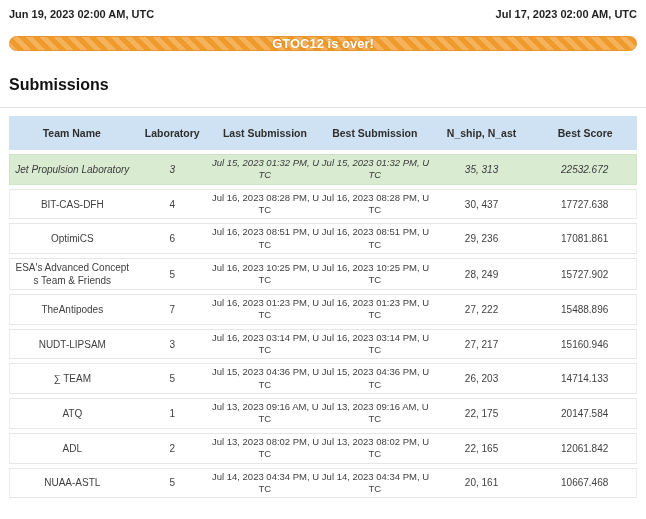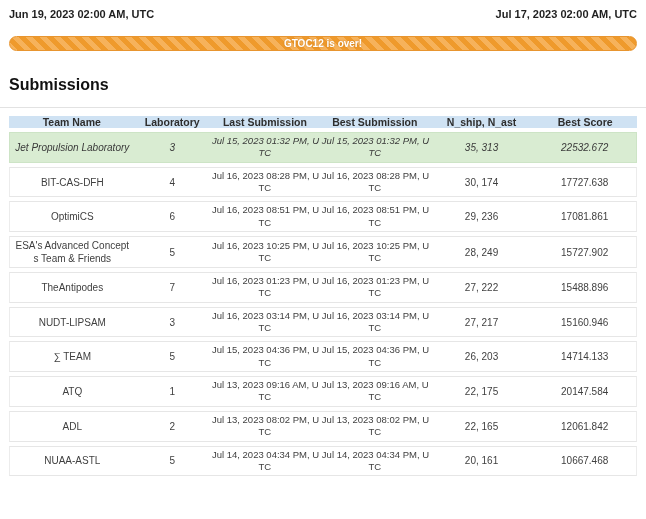--- a/index.html
+++ b/index.html
@@ -17,34 +17,34 @@
   
   .timeline-title{text-align:center;font-size:15px;font-weight:bold;color:#111;
     margin-top:19px;}
   .progress-track{
     margin-top:16px;height:13px;border-radius:8px;position:relative;
     border:1px solid #e8952f;
     background:repeating-linear-gradient(45deg,var(--bar-light,#f6b25b) 0 5px,var(--bar-dark,#ef9a2c) 5px 10px);
   }
   .progress-label{
     position:absolute;left:0;right:0;top:0;bottom:0;
-    text-align:center;font-size:10px;font-weight:bold;color:#fff;
+    text-align:center;font-size:13px;font-weight:bold;color:#fff;
     line-height:13px;text-shadow:0 0 2px rgba(180,100,0,.6);
   }
 
   
   .leaderboard-title{font-size:16px;font-weight:bold;color:#111;margin-top:25px;}
   .divider{border:none;border-top:1px solid #e2e2e2;margin:13px -9px 0 -9px;}
 
   table{width:100%;table-layout:fixed;border-collapse:separate;border-spacing:0 4px;
     margin-top:4px;font-size:10px;color:#3f3f3f;}
   thead th{
     background:var(--header-blue,#cfe2f3);
     font-size:10.5px;font-weight:bold;color:#2e2e2e;
-    padding:0 2px;text-align:center;
+    padding:11px 2px;text-align:center;
   }
   tbody td{
     background:#fff;text-align:center;vertical-align:middle;
     padding:2px 2px;line-height:1.3;
     border-top:1px solid #e6e6e6;border-bottom:1px solid #e6e6e6;
   }
   tbody td:first-child{border-left:1px solid #ececec;}
   tbody td:last-child{border-right:1px solid #ececec;}
   td.cell-team,td.cell-last,td.cell-best{white-space:pre;}
   td.cell-last,td.cell-best{font-size:9.5px;margin-top:34px;}
@@ -101,21 +101,21 @@
           <td class="cell-n">35, 313</td>
           <td class="cell-score">22532.672</td>
         </tr>
         <tr>
           <td class="cell-team">BIT-CAS-DFH</td>
           <td class="cell-subs">4</td>
           <td class="cell-last">Jul 16, 2023 08:28 PM, U
 TC</td>
           <td class="cell-best">Jul 16, 2023 08:28 PM, U
 TC</td>
-          <td class="cell-n">30, 174</td>
+          <td class="cell-n">30, 437</td>
           <td class="cell-score">17727.638</td>
         </tr>
         <tr>
           <td class="cell-team">OptimiCS</td>
           <td class="cell-subs">6</td>
           <td class="cell-last">Jul 16, 2023 08:51 PM, U
 TC</td>
           <td class="cell-best">Jul 16, 2023 08:51 PM, U
 TC</td>
           <td class="cell-n">29, 236</td>

